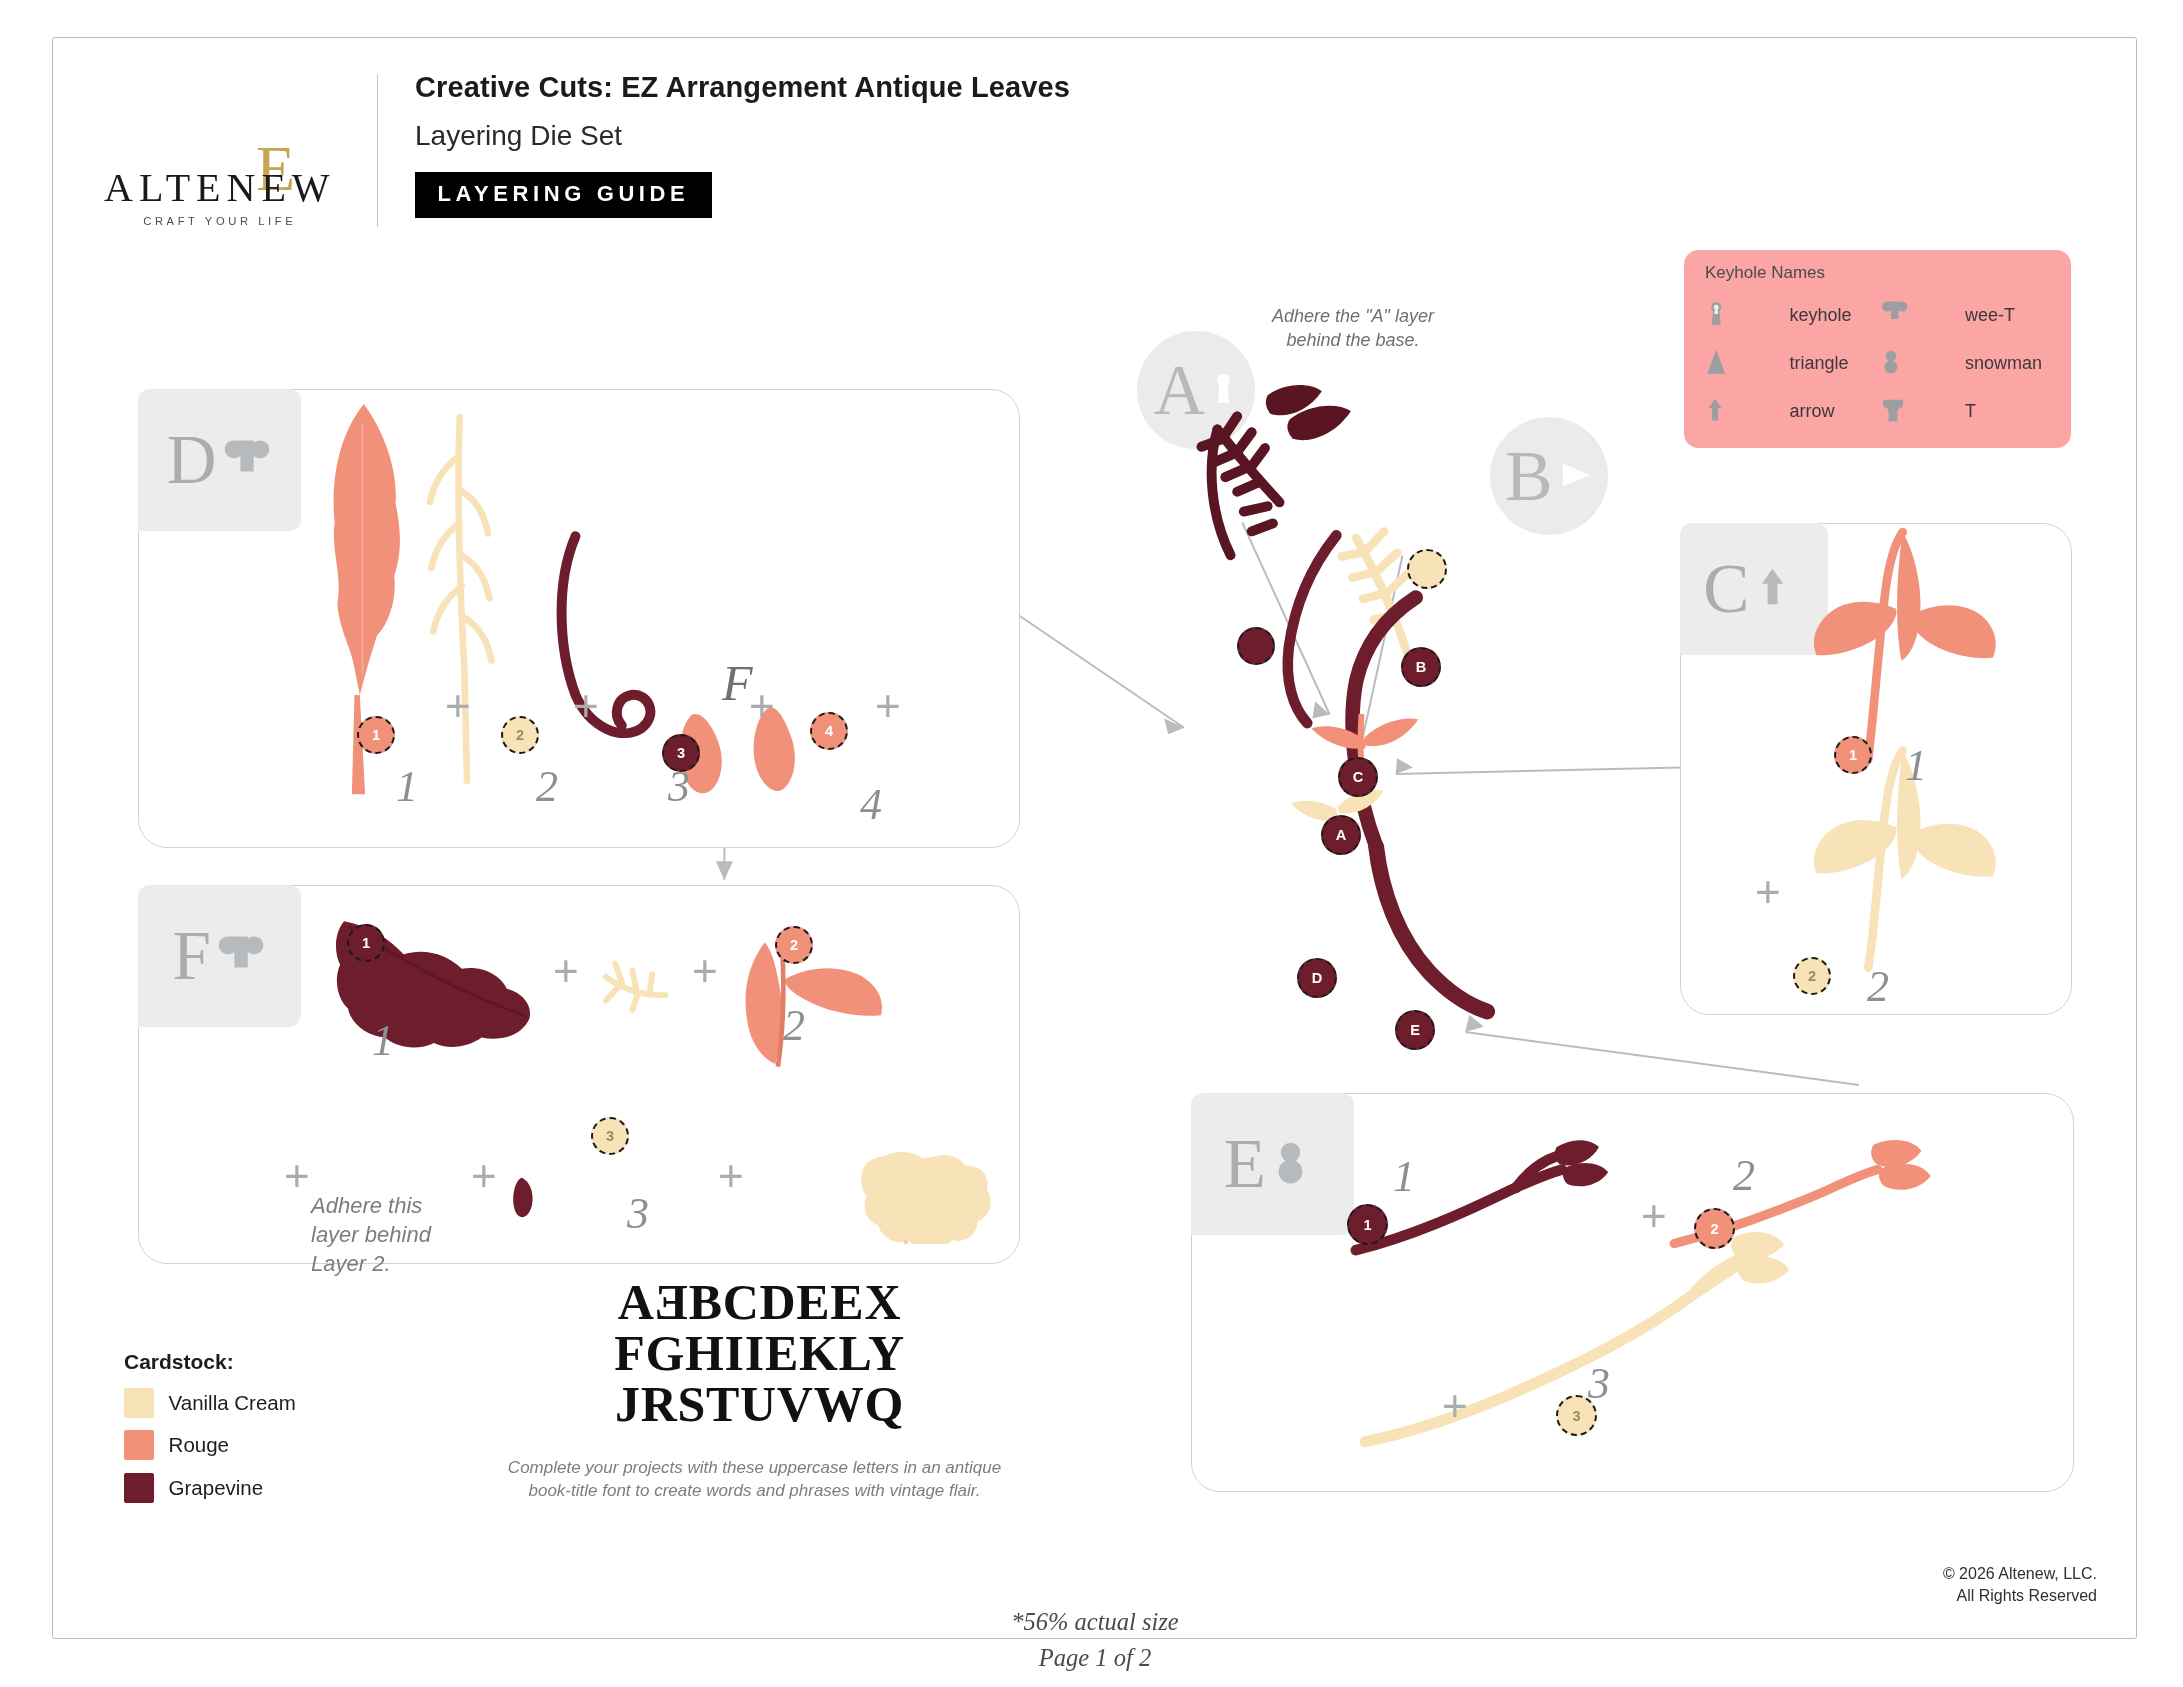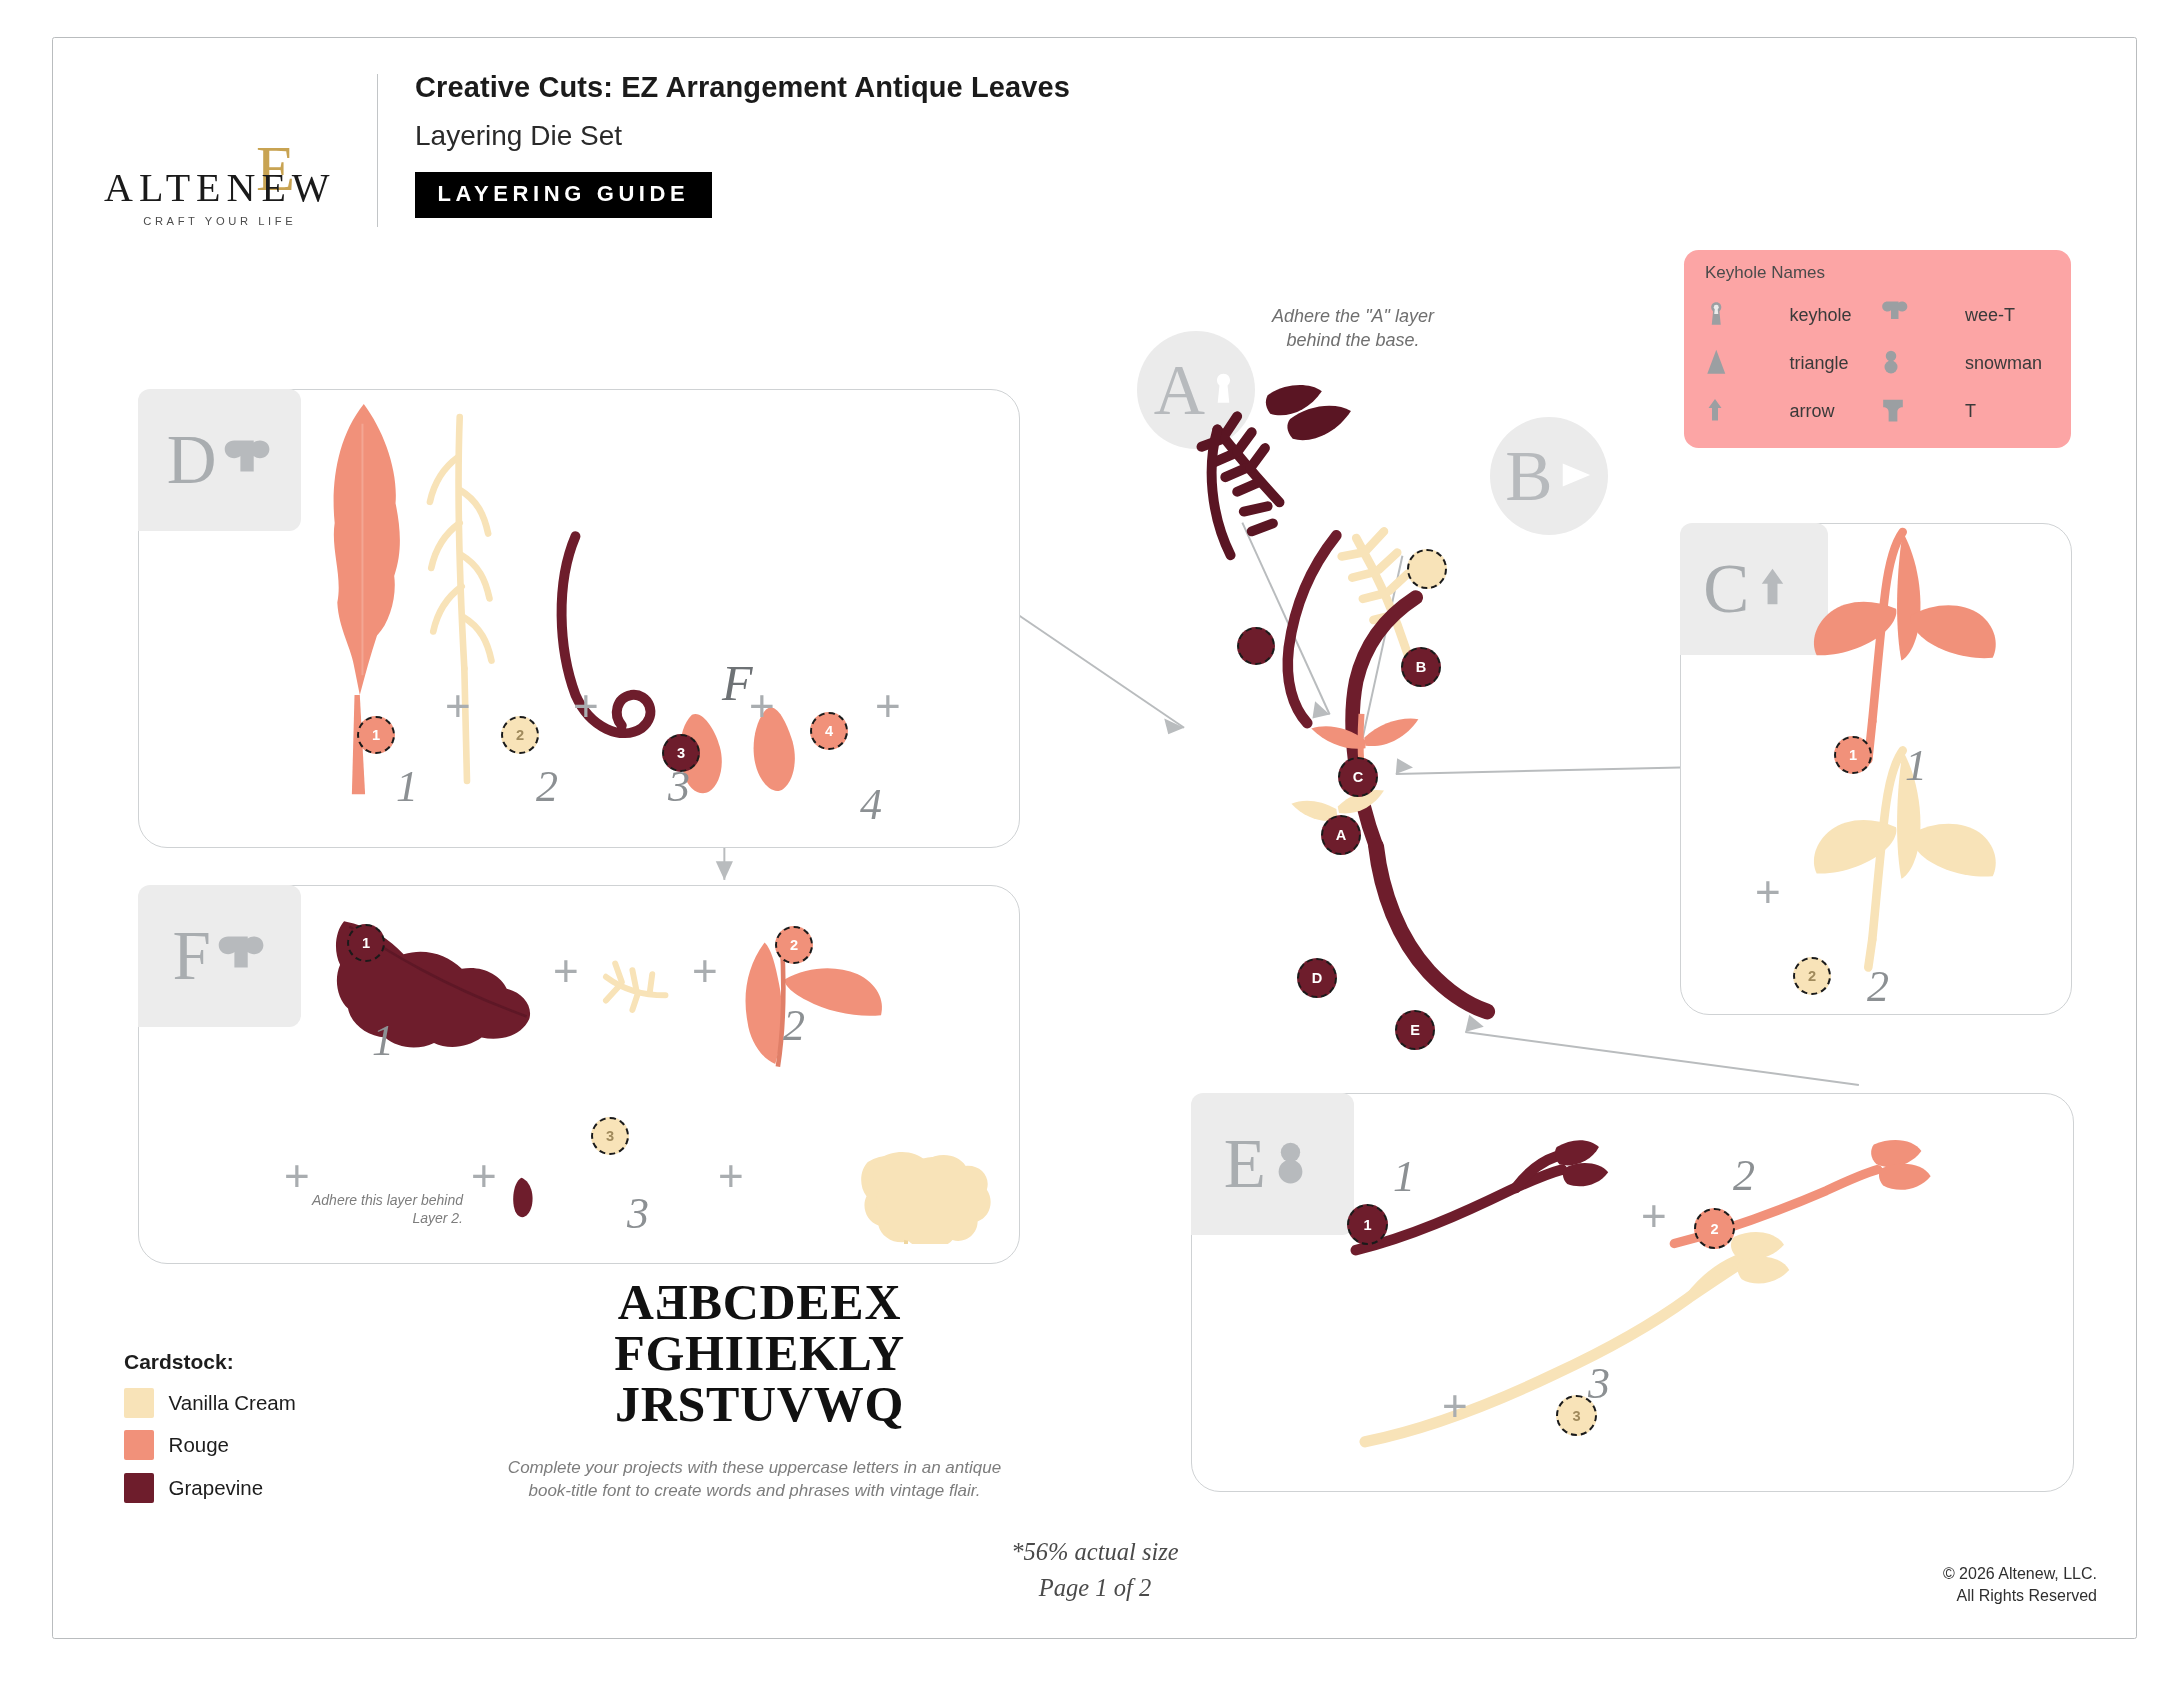--- a/index.html
+++ b/index.html
@@ -106,21 +106,21 @@
     font-family:"Liberation Sans", sans-serif;
     font-size:44px; color:#a9adb0; font-weight:400;
   }
   .flabel {
     position:absolute;
     font-family:"Liberation Serif", serif; font-style:italic;
     font-size:50px; color:#6e7275;
   }
   .note {
     position:absolute;
-    font-size:14px; line-height:1.32; color:#7d7d7d; font-style:italic; text-align:right;
+    font-size:22px; line-height:1.32; color:#7d7d7d; font-style:italic; text-align:left;
   }
 
   
   .kmark {
     position:absolute; border-radius:50%;
     border:2px dashed #1a1a1a;
     display:flex; align-items:center; justify-content:center;
     font-size:14.6px; color:#fff; font-weight:bold;
   }
 
@@ -138,21 +138,21 @@
     font-weight:bold; color:#111;
     font-size:50px; line-height:1.02; letter-spacing:0.7px;
   }
   .alpha div { white-space:nowrap; }
   .alpha-cap {
     position:absolute; left:490px; top:1456px; width:529px;
     text-align:center; font-size:17px; line-height:1.38; color:#7d7d7d; font-style:italic;
   }
 
   .scale {
-    position:absolute; left:946px; top:1534px; width:298px; text-align:center;
+    position:absolute; left:946px; top:1604px; width:298px; text-align:center;
     font-family:"Liberation Serif", serif; font-style:italic;
     font-size:24.5px; color:#4a4a4a; line-height:1.45;
   }
   .copy {
     position:absolute; right:86px; top:1563px; width:370px; text-align:right;
     font-size:16px; line-height:1.35; color:#2f2f2f;
   }
 
   
   .bigcircle {

